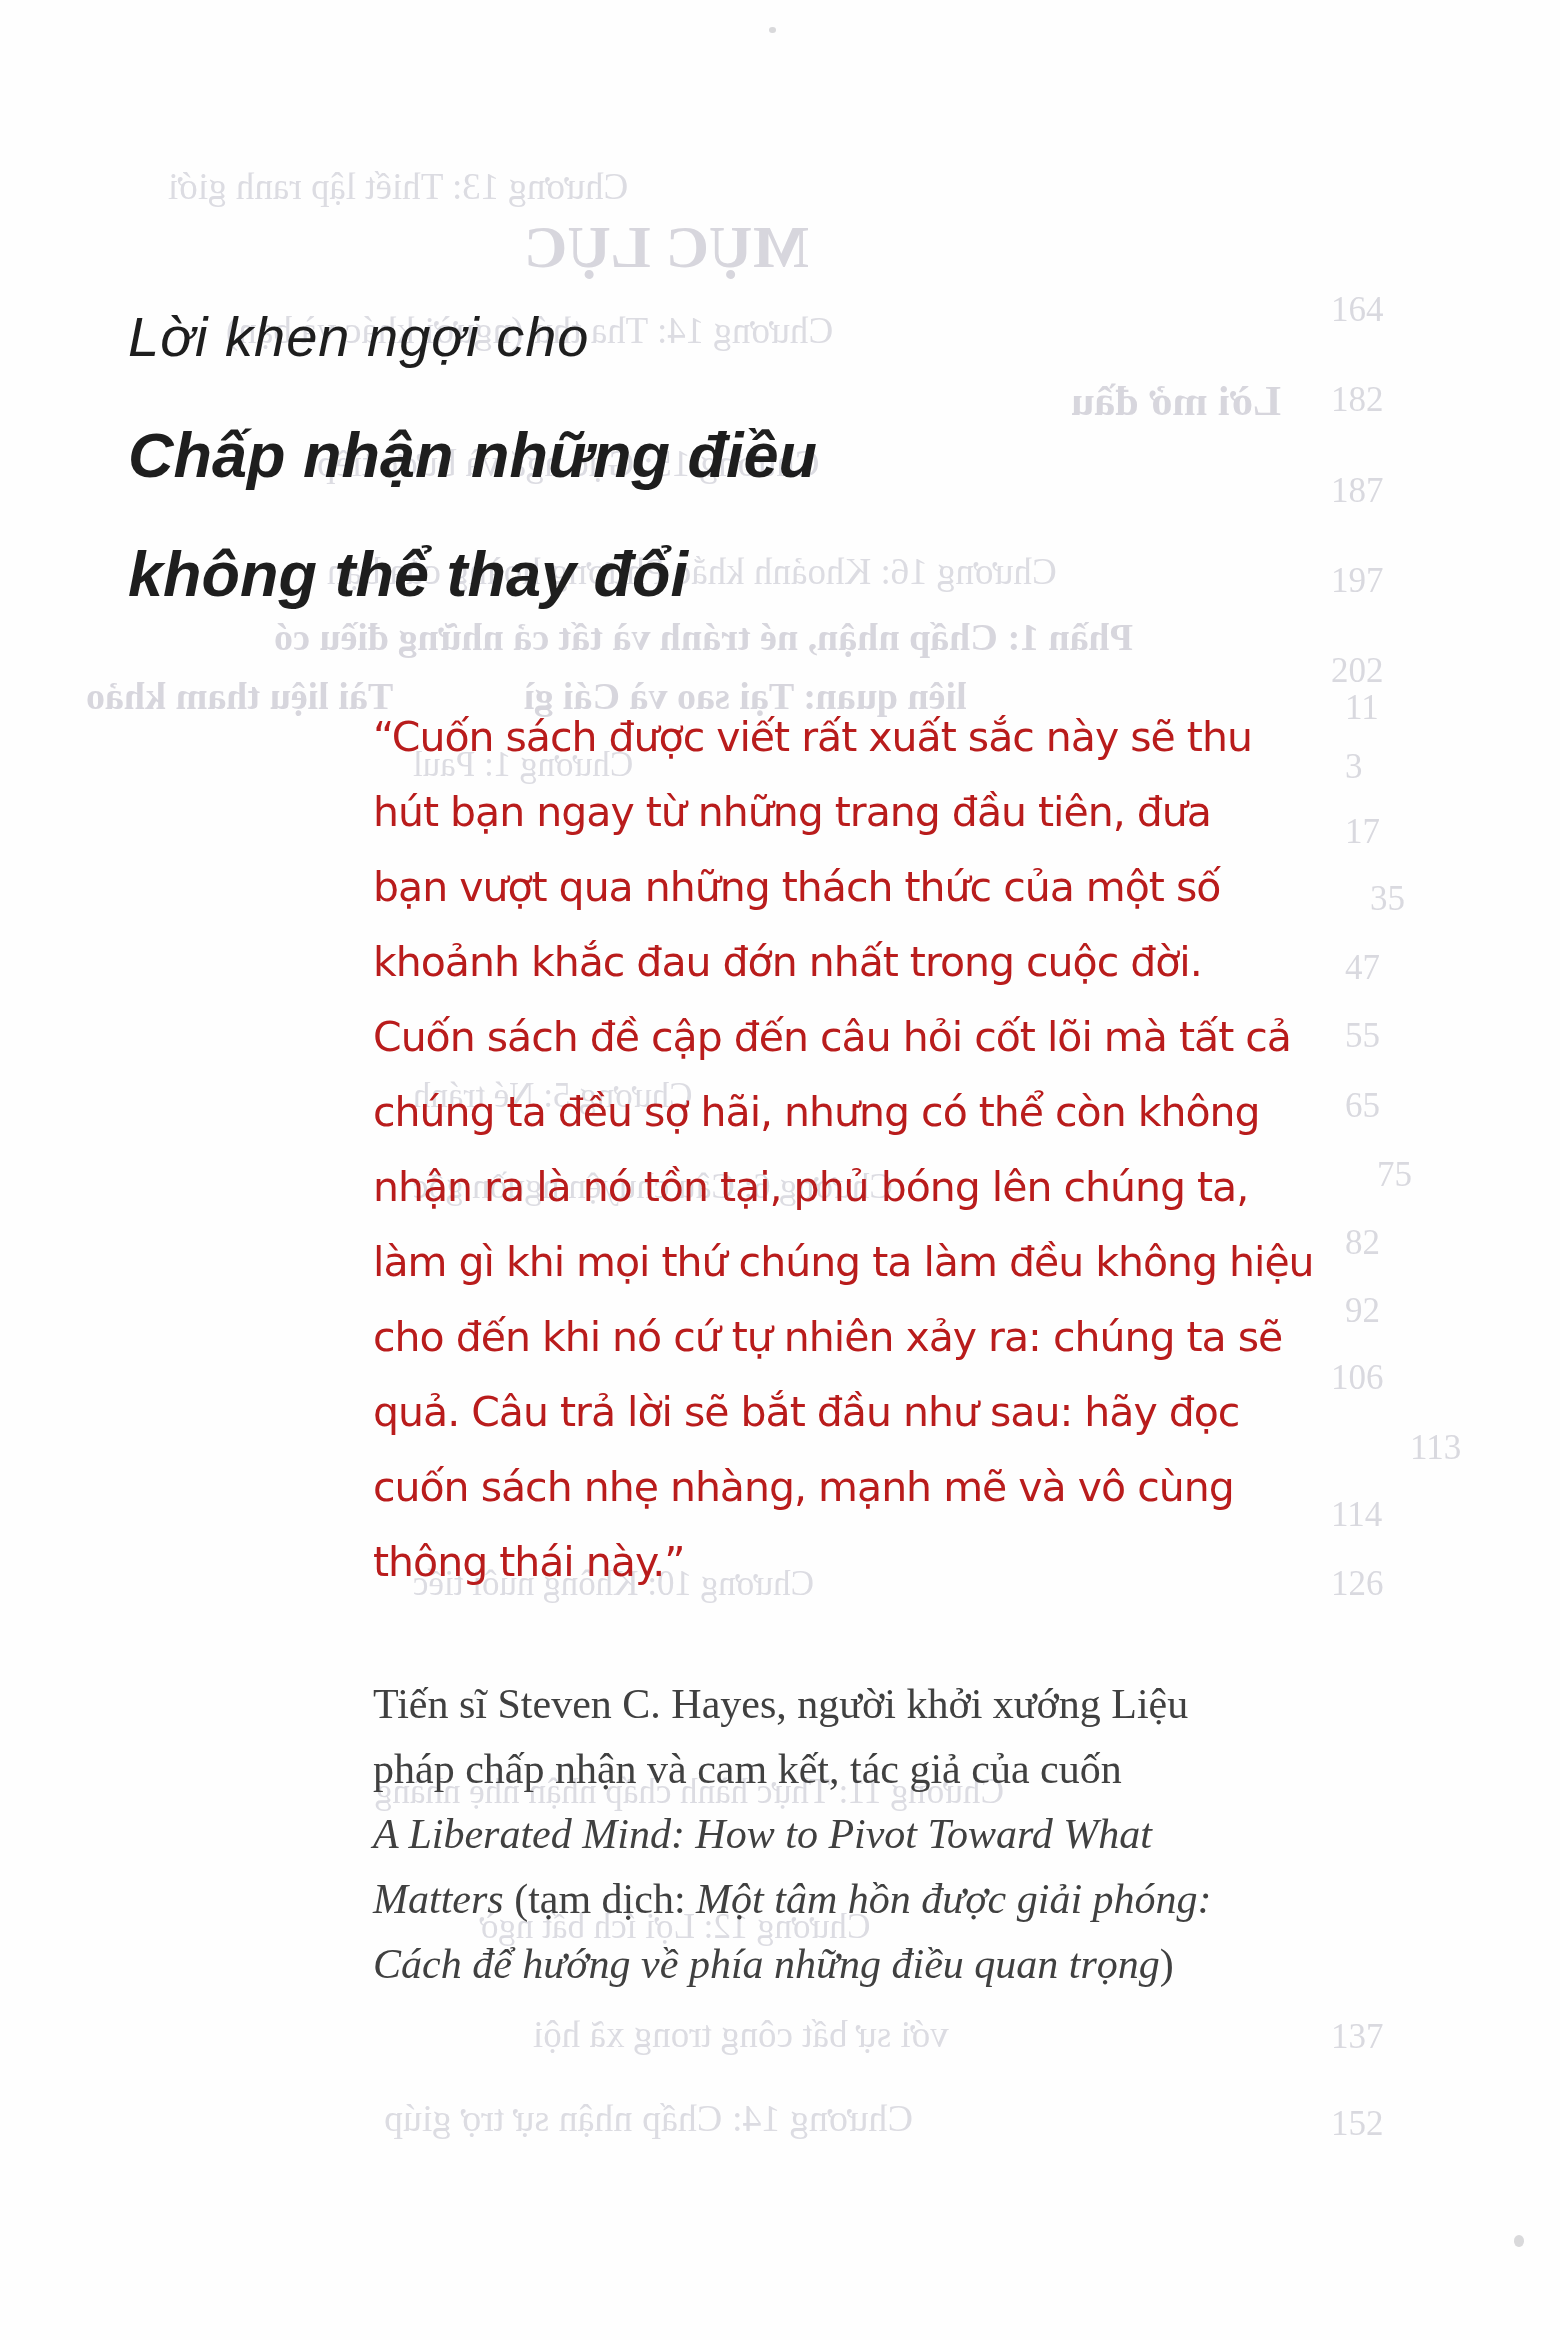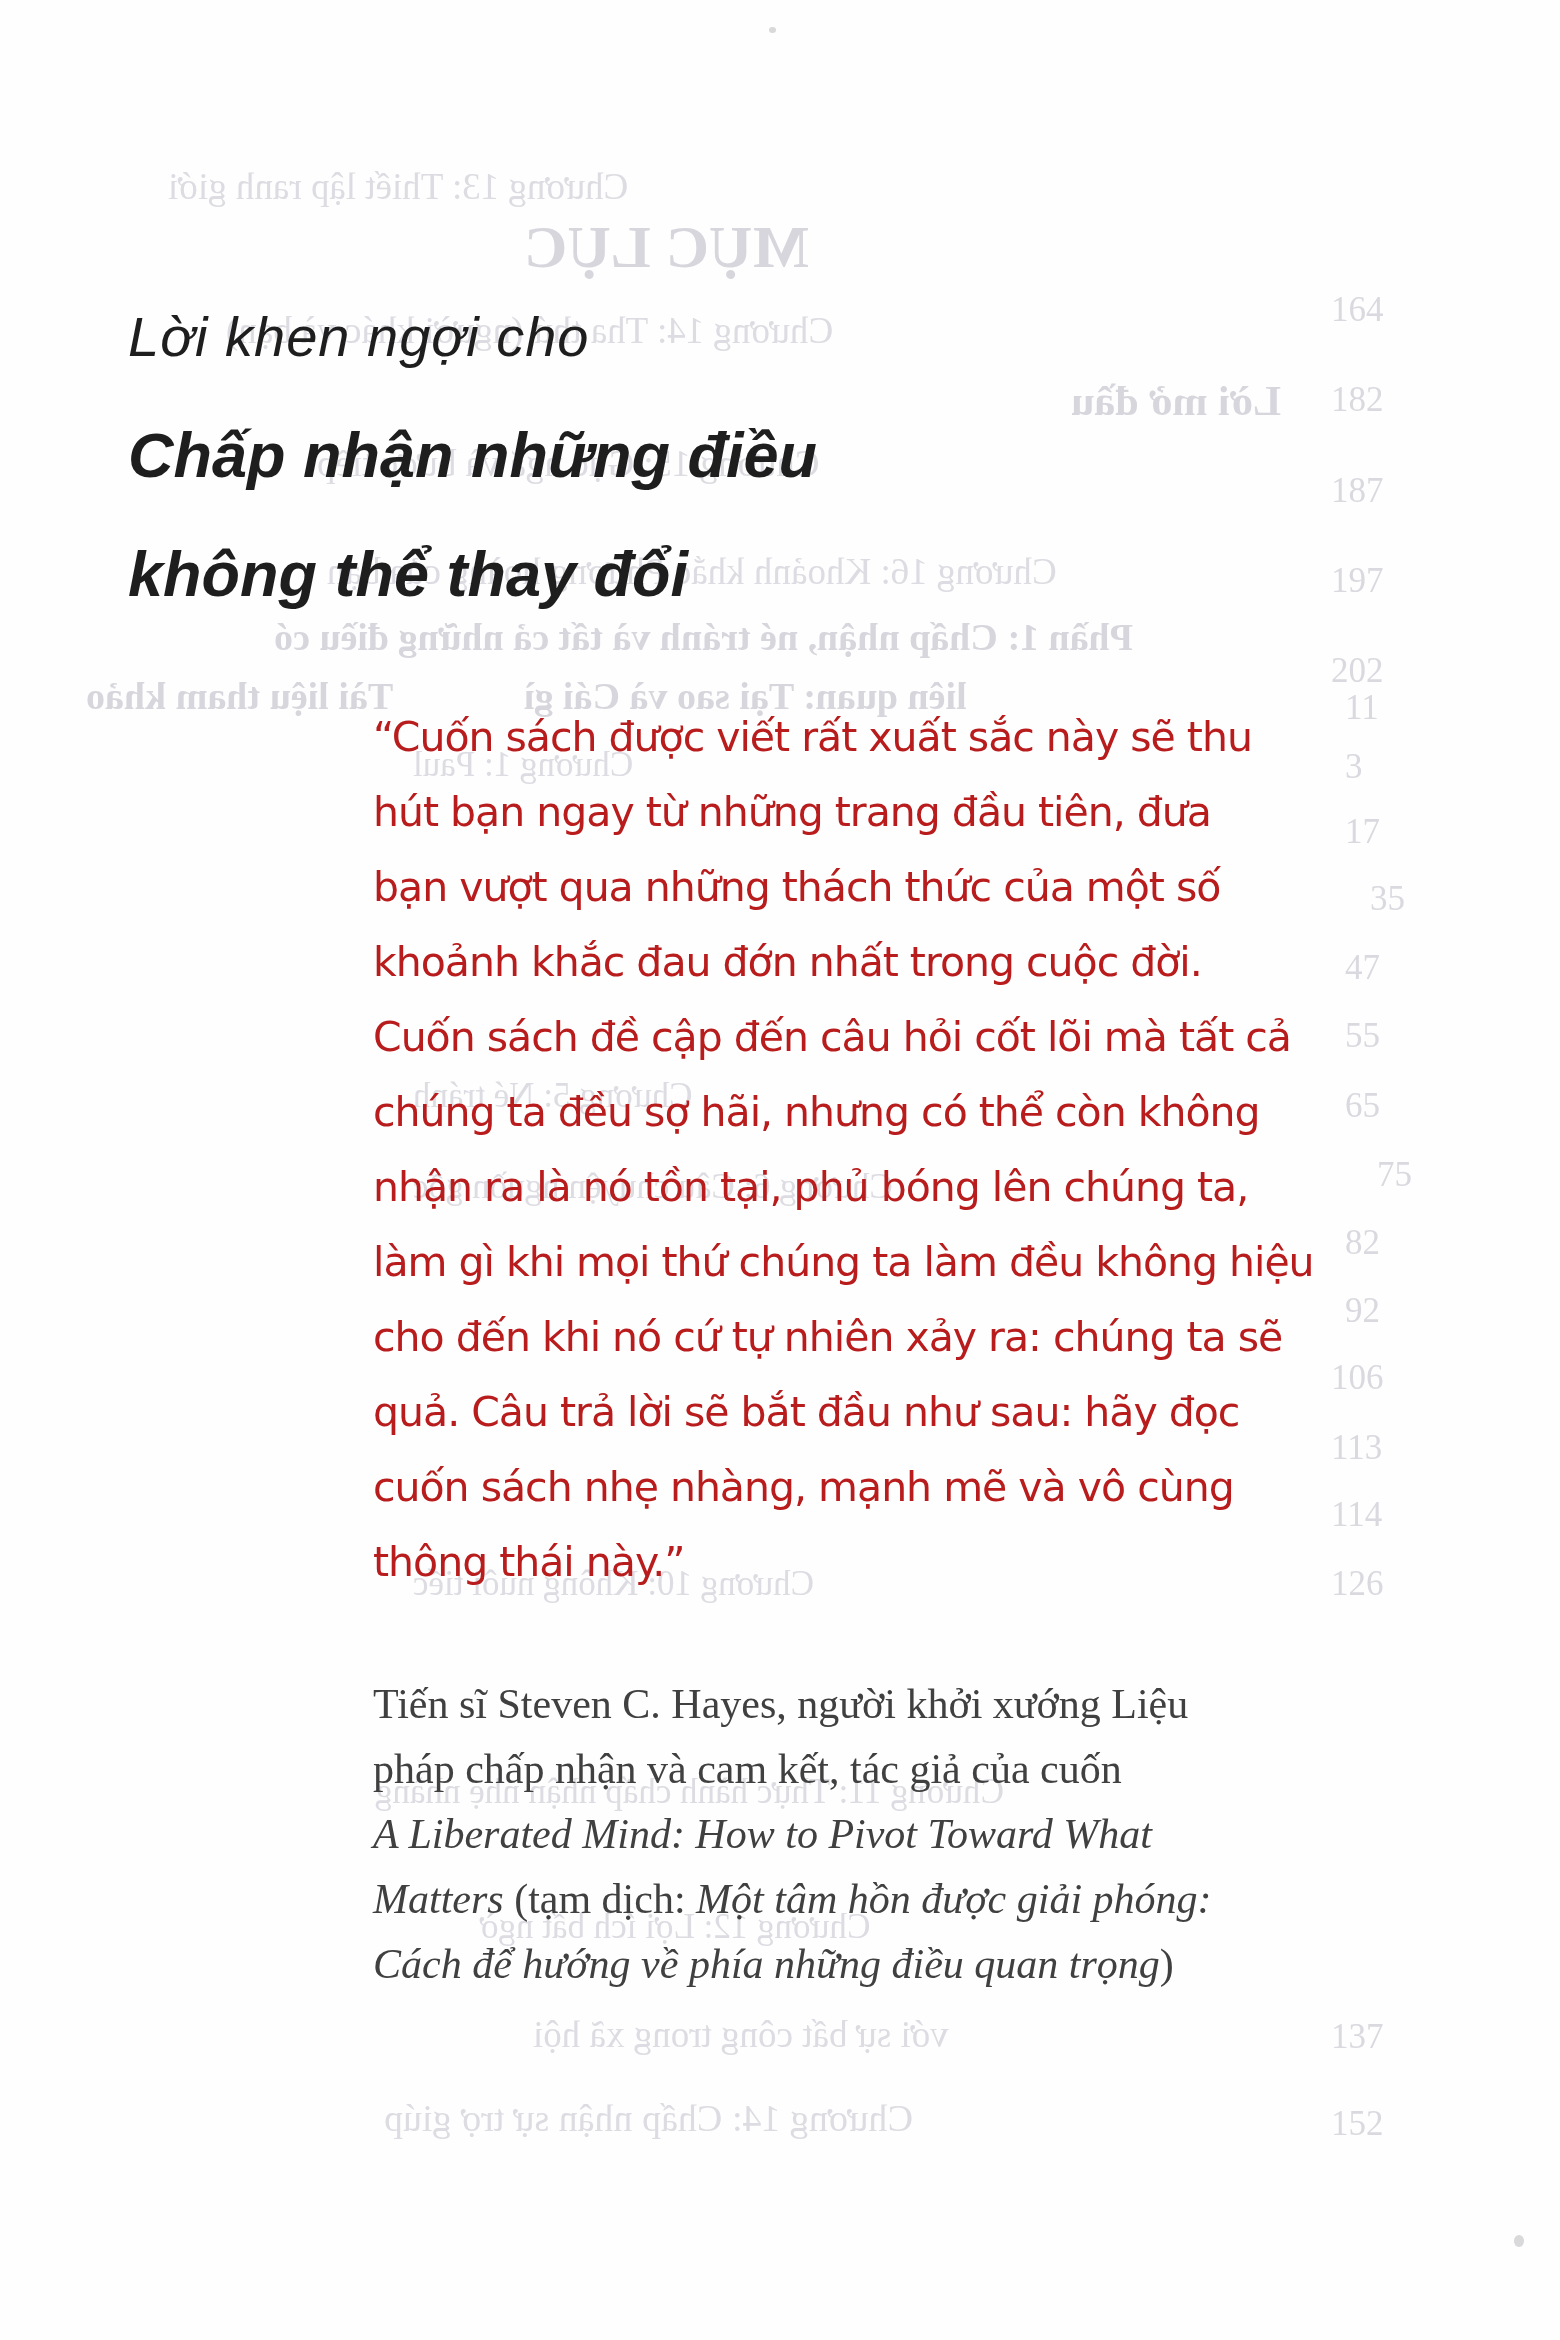--- a/index.html
+++ b/index.html
@@ -59,21 +59,21 @@
 <div class="ghost gnum" style="left:1345px;top:747px;">3</div>
 <div class="ghost gnum" style="left:1345px;top:812px;">17</div>
 <div class="ghost gnum" style="left:1354px;top:879px;margin-left:16px;">35</div>
 <div class="ghost gnum" style="left:1345px;top:948px;">47</div>
 <div class="ghost gnum" style="left:1345px;top:1016px;">55</div>
 <div class="ghost gnum" style="left:1345px;top:1086px;">65</div>
 <div class="ghost gnum" style="left:1345px;top:1155px;margin-left:32px;">75</div>
 <div class="ghost gnum" style="left:1345px;top:1223px;">82</div>
 <div class="ghost gnum" style="left:1345px;top:1291px;">92</div>
 <div class="ghost gnum" style="left:1331px;top:1358px;">106</div>
-<div class="ghost gnum" style="left:1331px;top:1428px;">113</div>
+<div class="ghost gnum" style="left:1410px;top:1428px;">113</div>
 <div class="ghost gnum" style="left:1331px;top:1495px;">114</div>
 <div class="ghost gnum" style="left:1331px;top:1564px;">126</div>
 <div class="ghost gnum" style="left:1331px;top:2017px;">137</div>
 <div class="ghost gnum" style="left:1331px;top:2104px;">152</div>
 
 <div class="title-line t1">Lời khen ngợi cho</div>
 <div class="title-line t2">Chấp nhận những điều</div>
 <div class="title-line t3">không thể thay đổi</div>
 
 <div class="quote">

